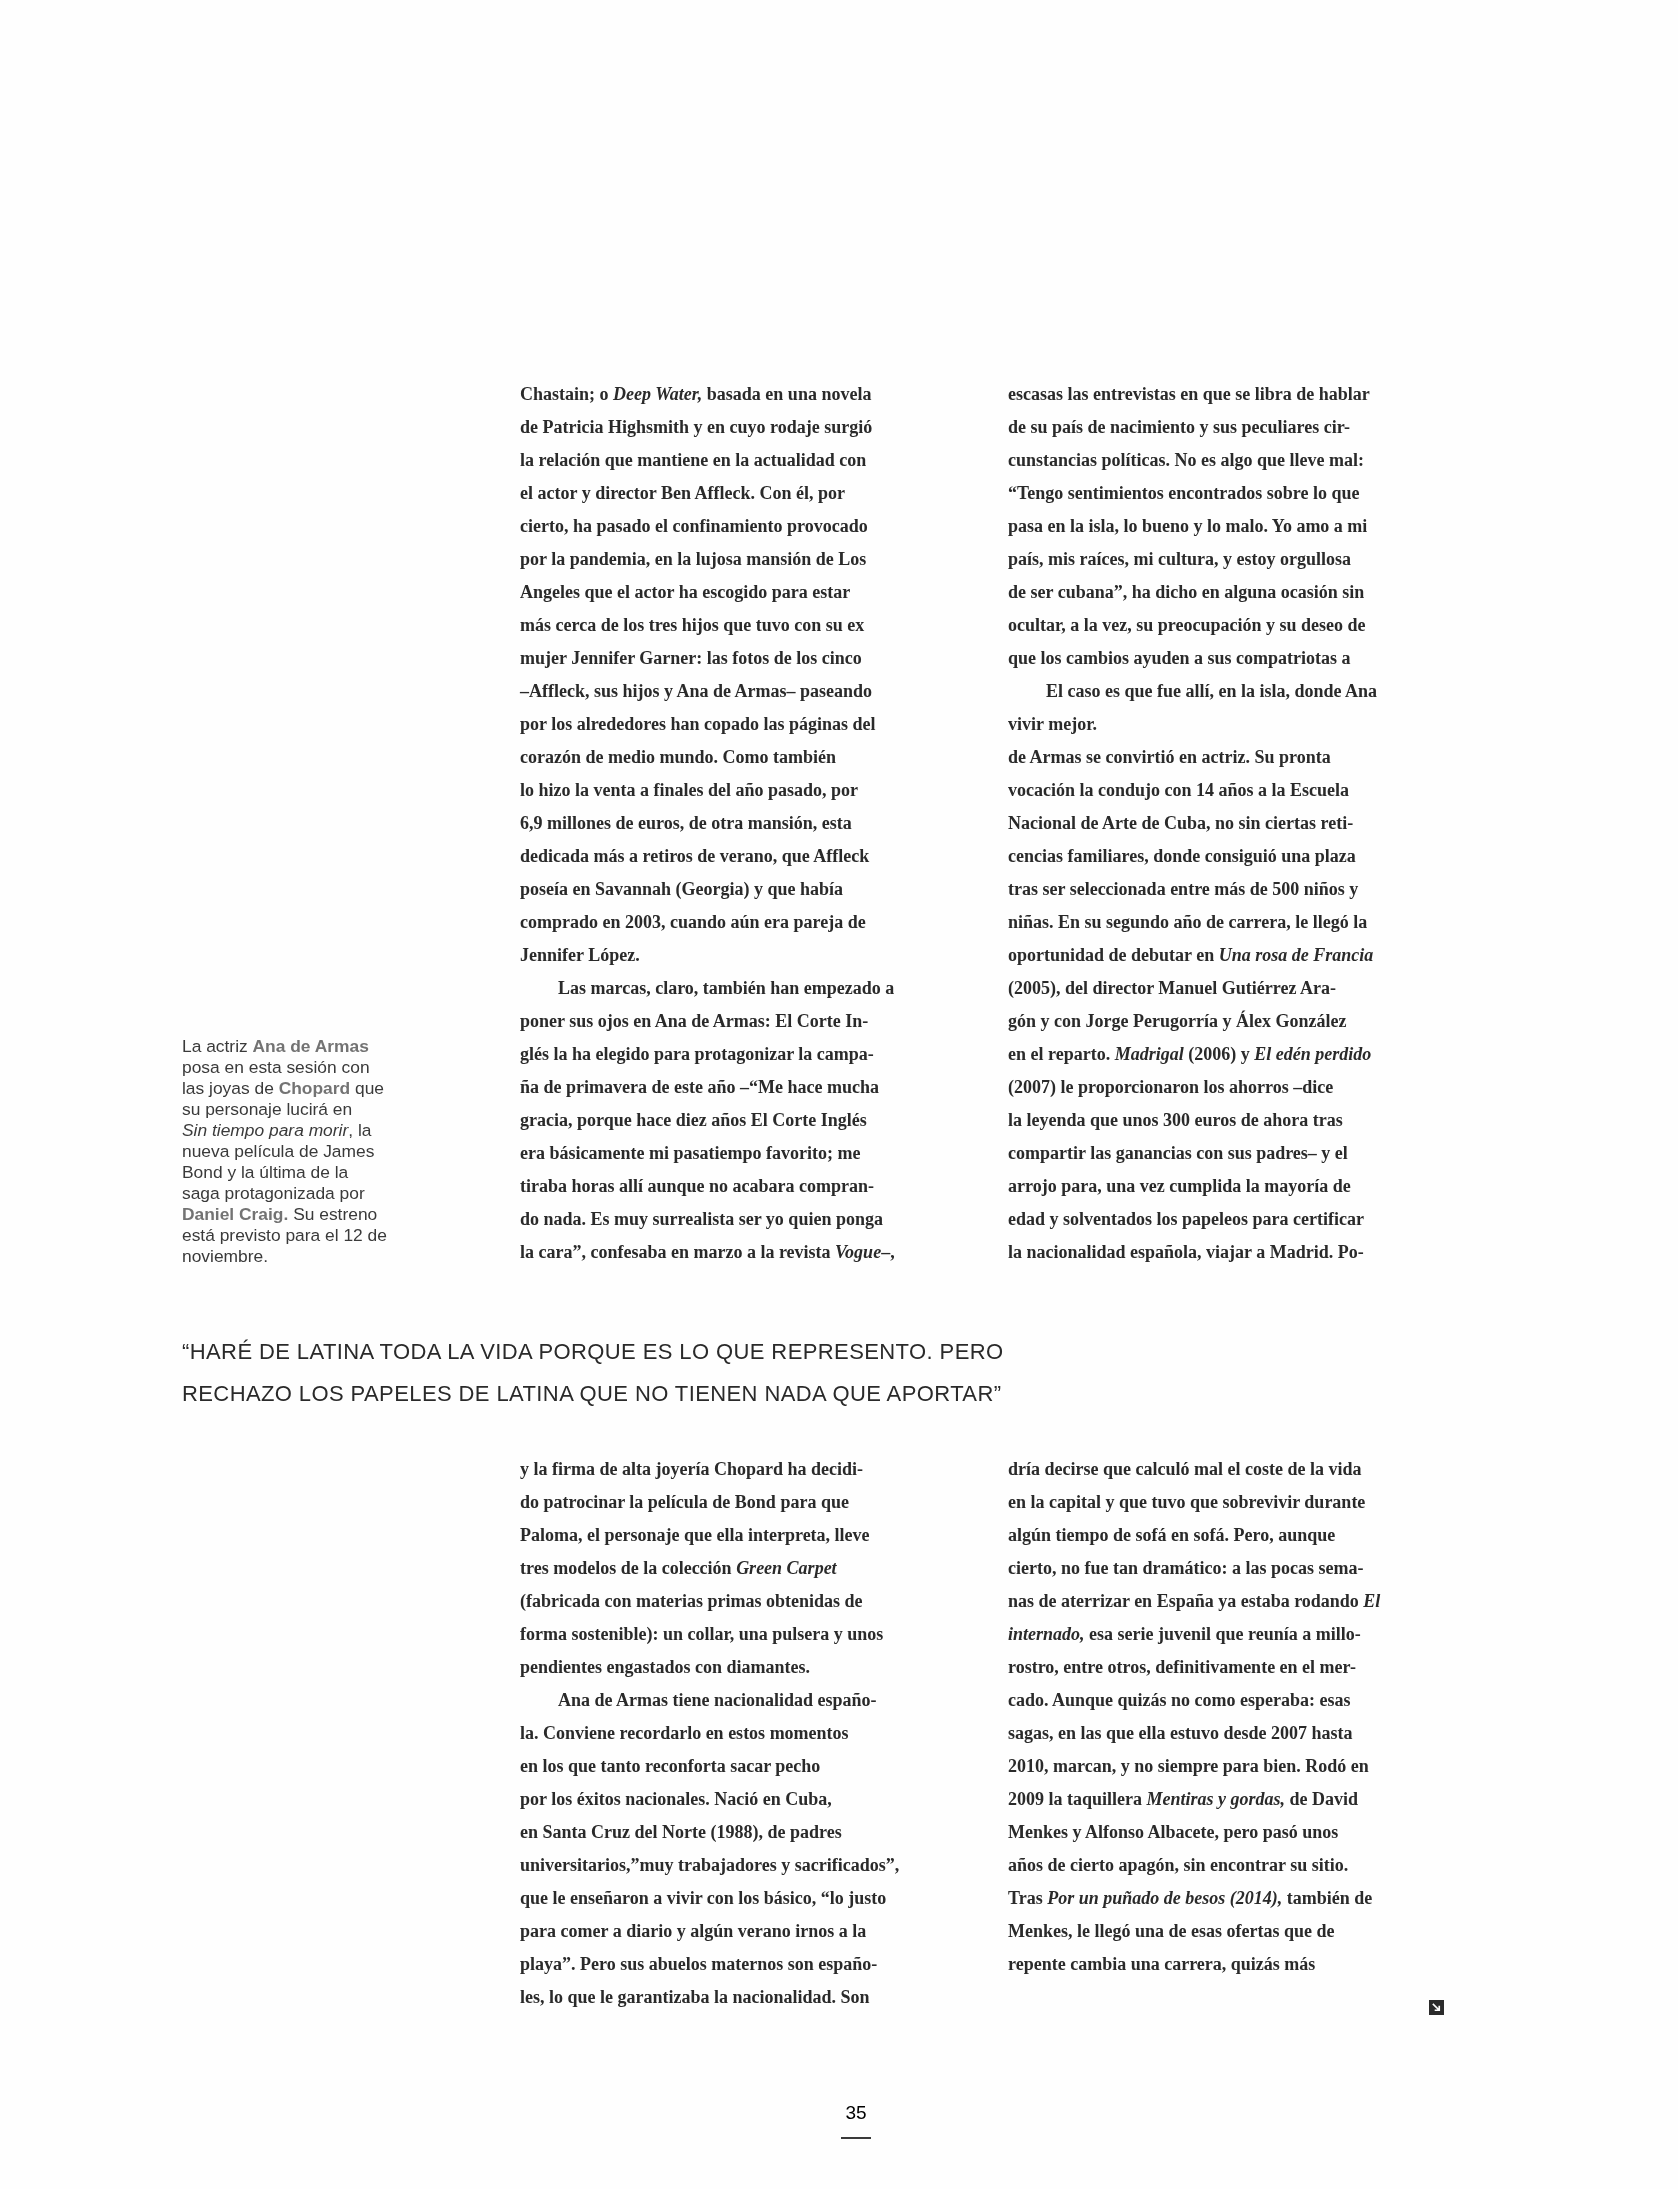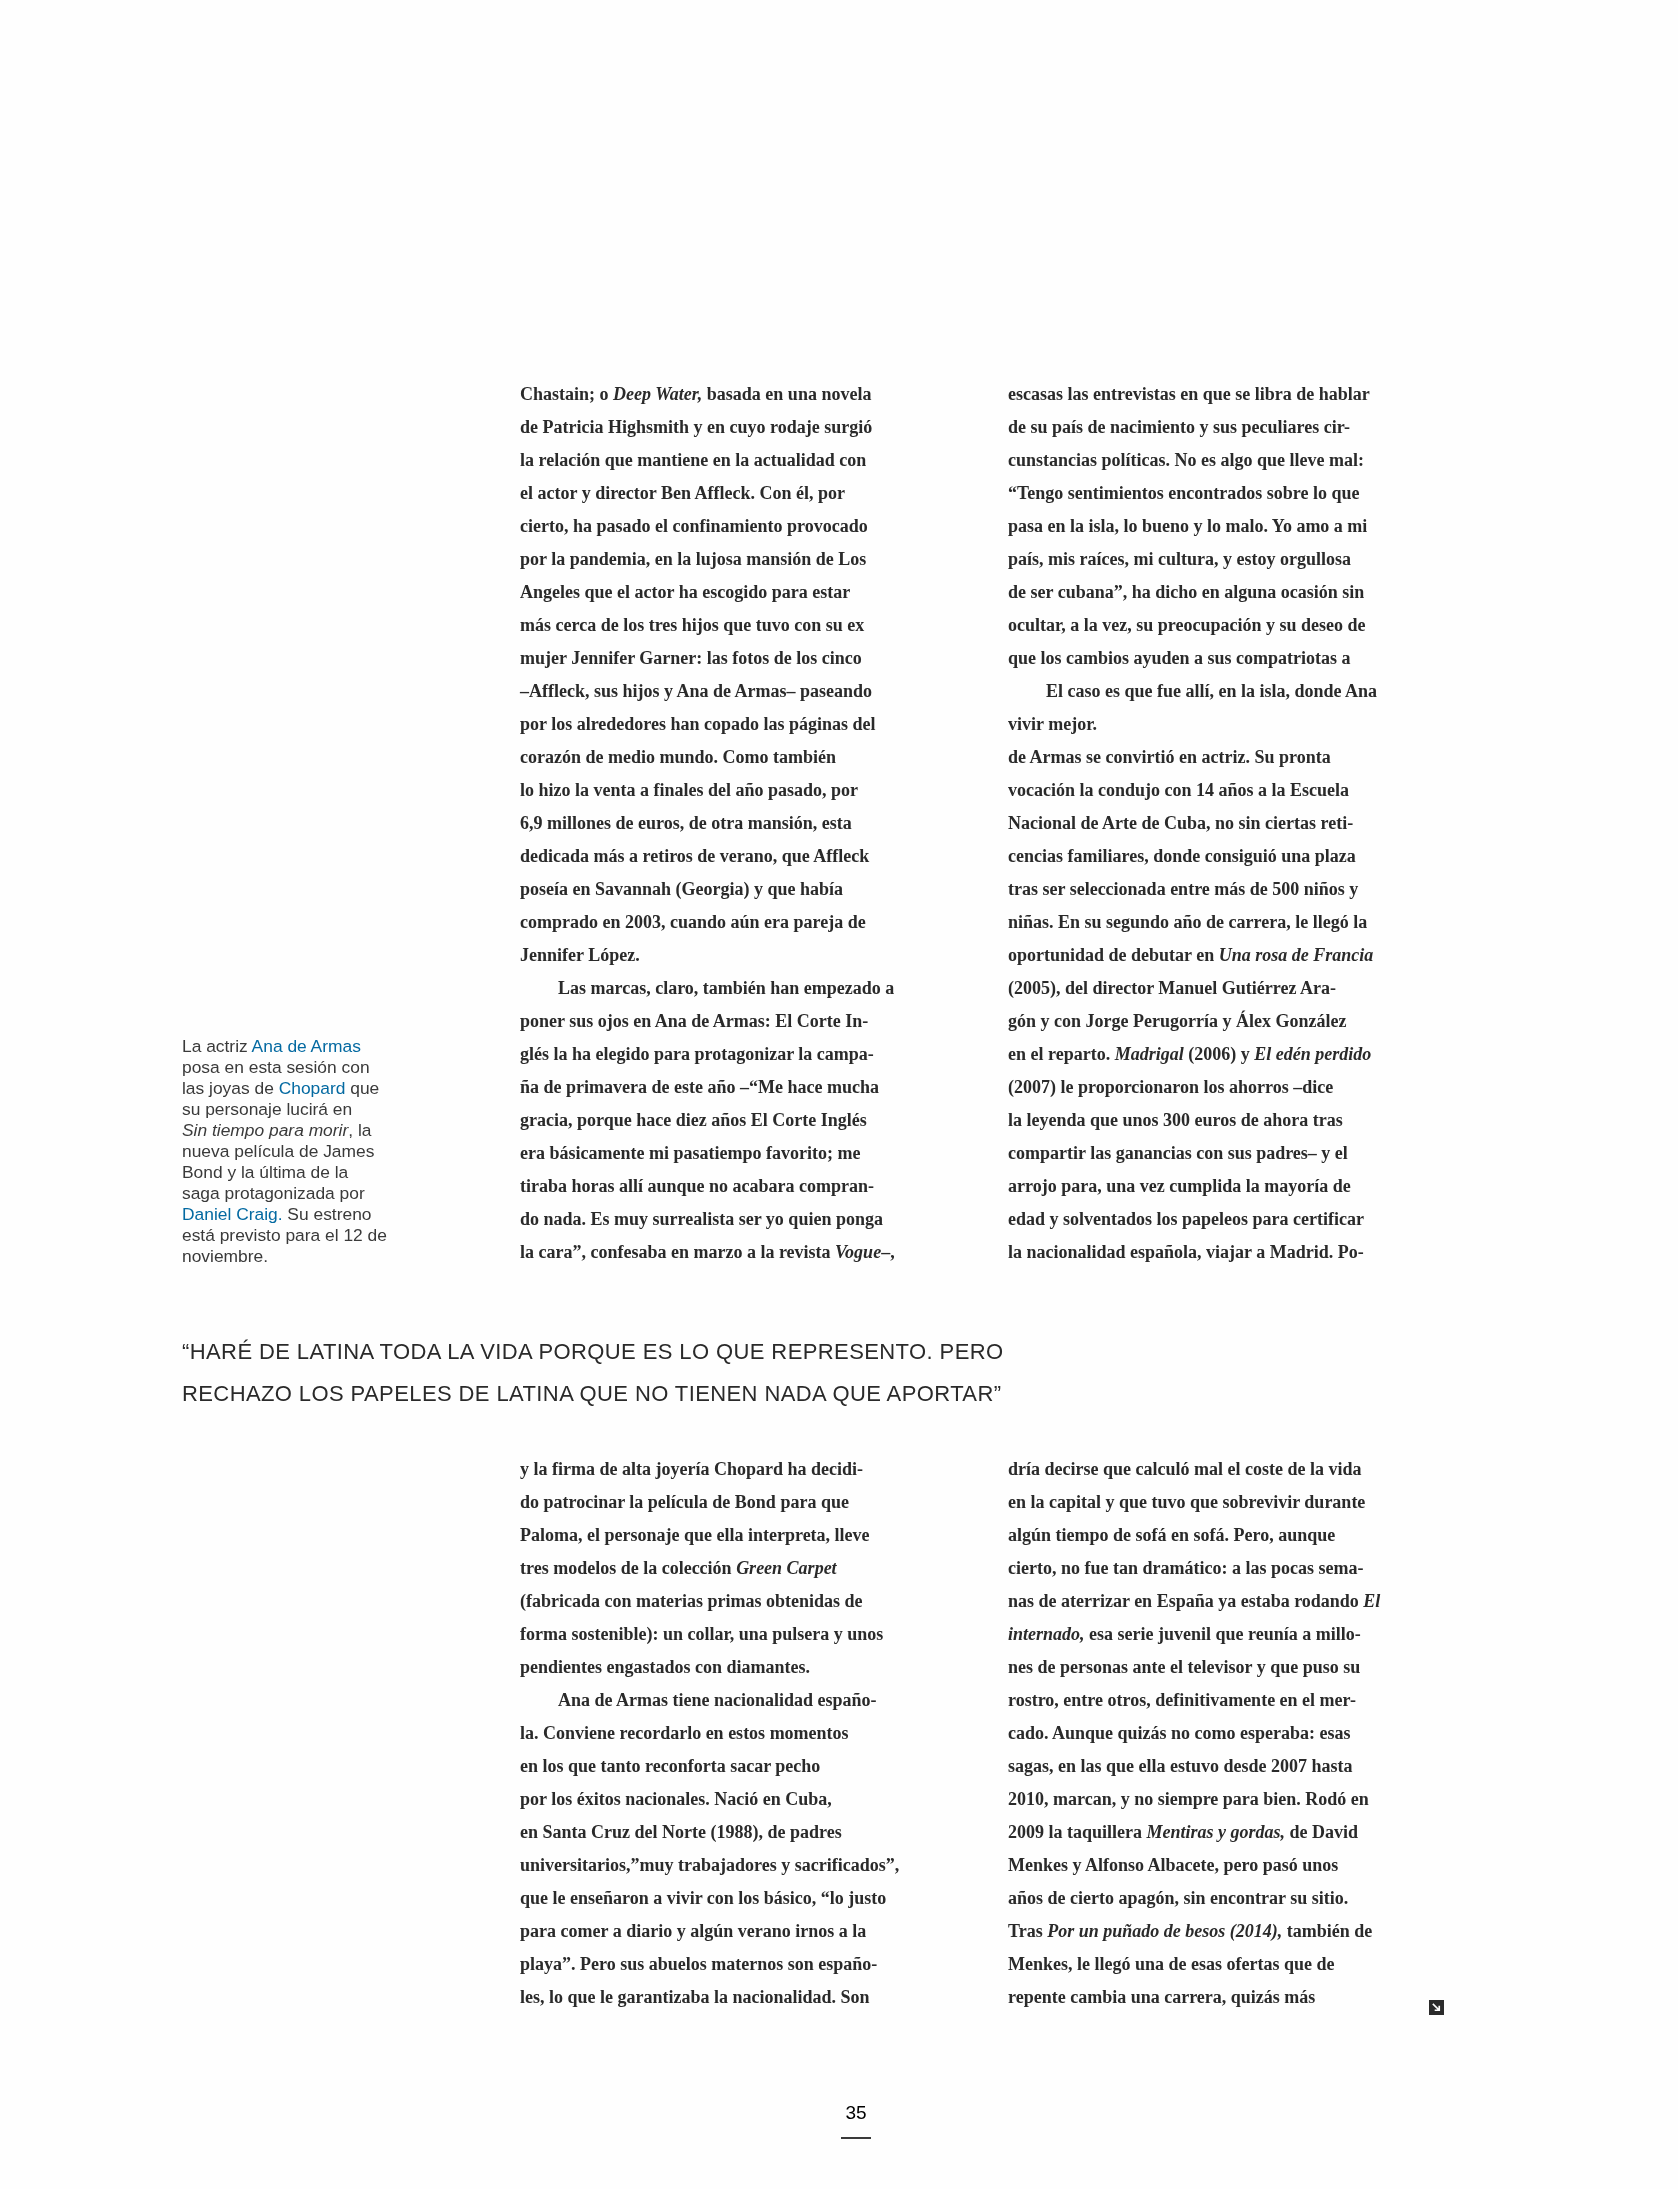--- a/index.html
+++ b/index.html
@@ -5,21 +5,21 @@
   html, body { margin: 0; padding: 0; background: #ffffff; }
   body { width: 1679px; height: 2189px; position: relative; overflow: hidden; }
   .page { position: absolute; left: 0; top: 0; width: 1679px; height: 2189px; background: #fefefe; }
 
   .caption {
     position: absolute; left: 182px; top: 1036px; width: 269px;
     font-family: "Liberation Sans", "DejaVu Sans", sans-serif;
     font-size: 17.4px; line-height: 21px; color: #3a3a3a;
   }
   .caption .line { display: block; white-space: nowrap; }
-  .caption b { font-weight: normal; color: #0369a1; }
+  .caption b { font-weight: bold; color: #737373; }
   .caption i { font-style: italic; }
 
   .col {
     position: absolute; width: 448px;
     font-family: "Liberation Serif", "DejaVu Serif", serif;
     font-size: 18px; line-height: 33px; color: #2a2a2a; font-weight: bold;
   }
   .col .line { display: block; white-space: nowrap; height: 33px; }
   .col .line.indent { padding-left: 38px; }
   .col i { font-style: italic; }
@@ -152,21 +152,20 @@
       <span class="line"><span>playa”. Pero sus abuelos maternos son españo-</span></span>
       <span class="line"><span>les, lo que le garantizaba la nacionalidad. Son</span></span>
     </div>
   <div class="col col-2-bottom">
       <span class="line"><span>dría decirse que calculó mal el coste de la vida</span></span>
       <span class="line"><span>en la capital y que tuvo que sobrevivir durante</span></span>
       <span class="line"><span>algún tiempo de sofá en sofá. Pero, aunque</span></span>
       <span class="line"><span>cierto, no fue tan dramático: a las pocas sema-</span></span>
       <span class="line"><span>nas de aterrizar en España ya estaba rodando </span><i>El</i></span>
       <span class="line"><i>internado,</i><span> esa serie juvenil que reunía a millo-</span></span>
-      <span class="line"><span>nes de personas ante el televisor y que puso su</span></span>
       <span class="line"><span>rostro, entre otros, definitivamente en el mer-</span></span>
       <span class="line"><span>cado. Aunque quizás no como esperaba: esas</span></span>
       <span class="line"><span>sagas, en las que ella estuvo desde 2007 hasta</span></span>
       <span class="line"><span>2010, marcan, y no siempre para bien. Rodó en</span></span>
       <span class="line"><span>2009 la taquillera </span><i>Mentiras y gordas,</i><span> de David</span></span>
       <span class="line"><span>Menkes y Alfonso Albacete, pero pasó unos</span></span>
       <span class="line"><span>años de cierto apagón, sin encontrar su sitio.</span></span>
       <span class="line"><span>Tras </span><i>Por un puñado de besos (2014),</i><span> también de</span></span>
       <span class="line"><span>Menkes, le llegó una de esas ofertas que de</span></span>
       <span class="line"><span>repente cambia una carrera, quizás más</span></span>

